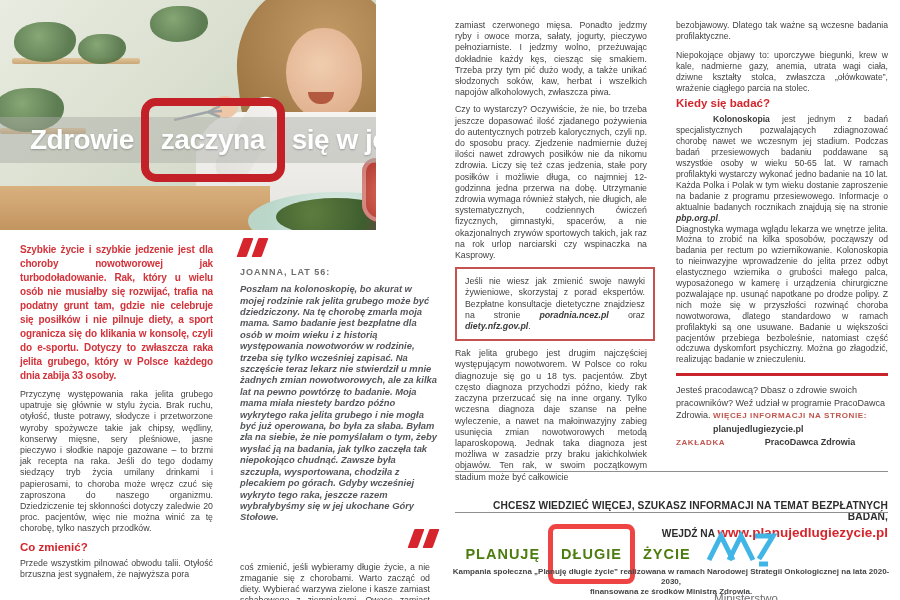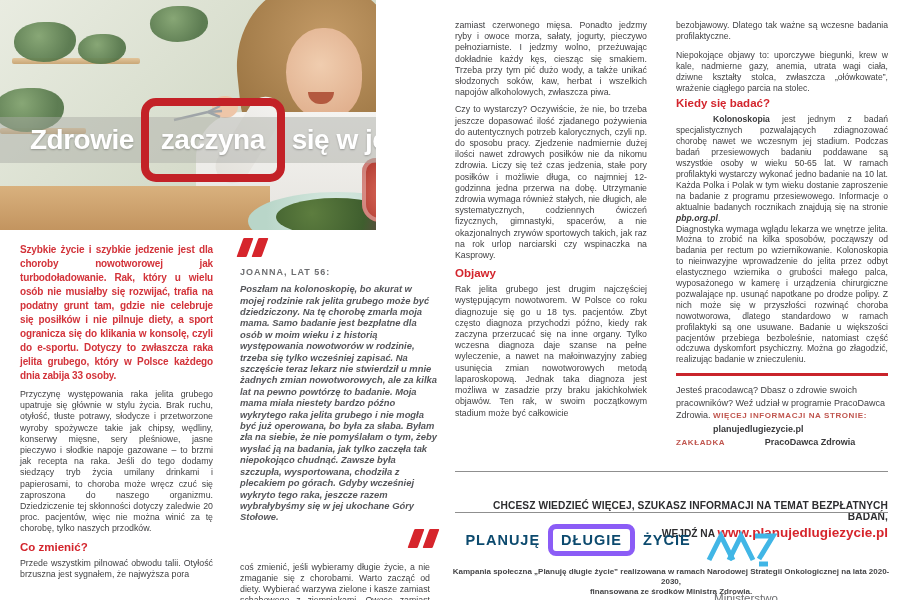--- a/index.html
+++ b/index.html
@@ -59,22 +59,22 @@
   .redrule{height:3px;background:#c9242b;margin:8px 0 8px 0;}
   .employer{text-align:left;font-size:9px;line-height:12.6px;}
 
   
   .rule{position:absolute;left:455px;width:433px;height:1px;background:#8f8f8f;}
   .cta{position:absolute;left:455px;top:500px;width:433px;text-align:right;color:#2d2d2f;}
   .cta-l1{font-weight:bold;font-size:10.2px;letter-spacing:.1px;}
   .cta-l2{font-weight:bold;font-size:10.2px;margin-top:3px;}
   .cta-url{color:#d6252c;font-size:13.5px;font-weight:bold;}
   .pdz{position:absolute;left:462px;top:524px;width:232px;display:flex;align-items:center;justify-content:center;gap:8px;}
-  .pdz span{color:#0c4a6e;font-weight:bold;font-size:14.5px;letter-spacing:1px;white-space:nowrap;}
-  .pdz .dframe{border:5px solid #8b5cf6;border-radius:8px;padding:3px 8px;}
+  .pdz span{color:#4d7c0f;font-weight:bold;font-size:14.5px;letter-spacing:1px;white-space:nowrap;}
+  .pdz .dframe{border:5px solid #ef4444;border-radius:8px;padding:17px 8px;}
   .mz{position:absolute;left:706px;top:528px;display:flex;align-items:center;gap:24px;flex-direction:column;}
   .mz-text{color:#6d6e71;font-size:11.5px;line-height:13px;}
   .caption{position:absolute;left:452px;top:567px;width:438px;text-align:center;color:#464648;
            font-size:8px;line-height:10px;font-weight:bold;}
 </style>
 </head>
 <body>
 
 <div class="page">
 
@@ -132,21 +132,21 @@
     <div class="qmark close">
         <i></i>
         <i></i>
       </div>
     <p>coś zmienić, jeśli wybieramy długie życie, a nie zmaganie się z chorobami. Warto zacząć od diety. Wybierać warzywa zielone i kasze zamiast schabowego z ziemniakami. Owoce zamiast tortów. Pasztety tylko warzywne, zwłaszcza z fasoli i soi</p>
   </div>
 
   <div class="col col3">
     <p>zamiast czerwonego mięsa. Ponadto jedzmy ryby i owoce morza, sałaty, jogurty, pieczywo pełnoziarniste. I jedzmy wolno, przeżuwając dokładnie każdy kęs, ciesząc się smakiem. Trzeba przy tym pić dużo wody, a także unikać słodzonych soków, kaw, herbat i wszelkich napojów alkoholowych, zwłaszcza piwa.</p>
     <p>Czy to wystarczy? Oczywiście, że nie, bo trzeba jeszcze dopasować ilość zjadanego pożywienia do autentycznych potrzeb kalorycznych, czyli np. do sposobu pracy. Zjedzenie nadmiernie dużej ilości nawet zdrowych posiłków nie da nikomu zdrowia. Liczy się też czas jedzenia, stałe pory posiłków i możliwie długa, co najmniej 12-godzinna jedna przerwa na dobę. Utrzymanie zdrowia wymaga również stałych, nie długich, ale systematycznych, codziennych ćwiczeń fizycznych, gimnastyki, spacerów, a nie okazjonalnych zrywów sportowych takich, jak raz na rok urlop narciarski czy wspinaczka na Kasprowy.</p>
-    <div class="h">Objawy</div>
+    <div class="tipbox"><span>Jeśli nie wiesz jak zmienić swoje nawyki żywieniowe, skorzystaj z porad ekspertów. Bezpłatne konsultacje dietetyczne znajdziesz na stronie </span><span class="boldlink">poradnia.ncez.pl</span><span> oraz </span><span class="boldlink">diety.nfz.gov.pl</span><span>.</span></div>
     <p>Rak jelita grubego jest drugim najczęściej występującym nowotworem. W Polsce co roku diagnozuje się go u 18 tys. pacjentów. Zbyt często diagnoza przychodzi późno, kiedy rak zaczyna przerzucać się na inne organy. Tylko wczesna diagnoza daje szanse na pełne wyleczenie, a nawet na małoinwazyjny zabieg usunięcia zmian nowotworowych metodą laparoskopową. Jednak taka diagnoza jest możliwa w zasadzie przy braku jakichkolwiek objawów. Ten rak, w swoim początkowym stadium może być całkowicie</p>
   </div>
 
   <div class="col col4">
     <p style="margin-bottom:8px;">bezobjawowy. Dlatego tak ważne są wczesne badania profilaktyczne.</p>
     <p>Niepokojące objawy to: uporczywe biegunki, krew w kale, nadmierne gazy, anemia, utrata wagi ciała, dziwne kształty stolca, zwłaszcza „ołówkowate”, wrażenie ciągłego parcia na stolec.</p>
     <div class="h">Kiedy się badać?</div>
     <p style="margin-bottom:0;"><span class="plainbold">Kolonoskopia</span><span> jest jednym z badań specjalistycznych pozwalających zdiagnozować chorobę nawet we wczesnym jej stadium. Podczas badań przesiewowych badaniu poddawane są wszystkie osoby w wieku 50-65 lat. W ramach profilaktyki wystarczy wykonać jedno badanie na 10 lat. Każda Polka i Polak w tym wieku dostanie zaproszenie na badanie z programu przesiewowego. Informacje o aktualnie badanych rocznikach znajdują się na stronie </span><span class="boldlink">pbp.org.pl</span><span>.</span></p>
     <p>Diagnostyka wymaga wglądu lekarza we wnętrze jelita. Można to zrobić na kilka sposobów, począwszy od badania per rectum po wziernikowanie. Kolonoskopia to nieinwazyjne wprowadzenie do jelita przez odbyt elastycznego wziernika o grubości małego palca, wyposażonego w kamerę i urządzenia chirurgiczne pozwalające np. usunąć napotkane po drodze polipy. Z nich może się w przyszłości rozwinąć choroba nowotworowa, dlatego standardowo w ramach profilaktyki są one usuwane. Badanie u większości pacjentów przebiega bezboleśnie, natomiast część odczuwa dyskomfort psychiczny. Można go złagodzić, realizując badanie w znieczuleniu.</p>
     <div class="redrule"></div>

